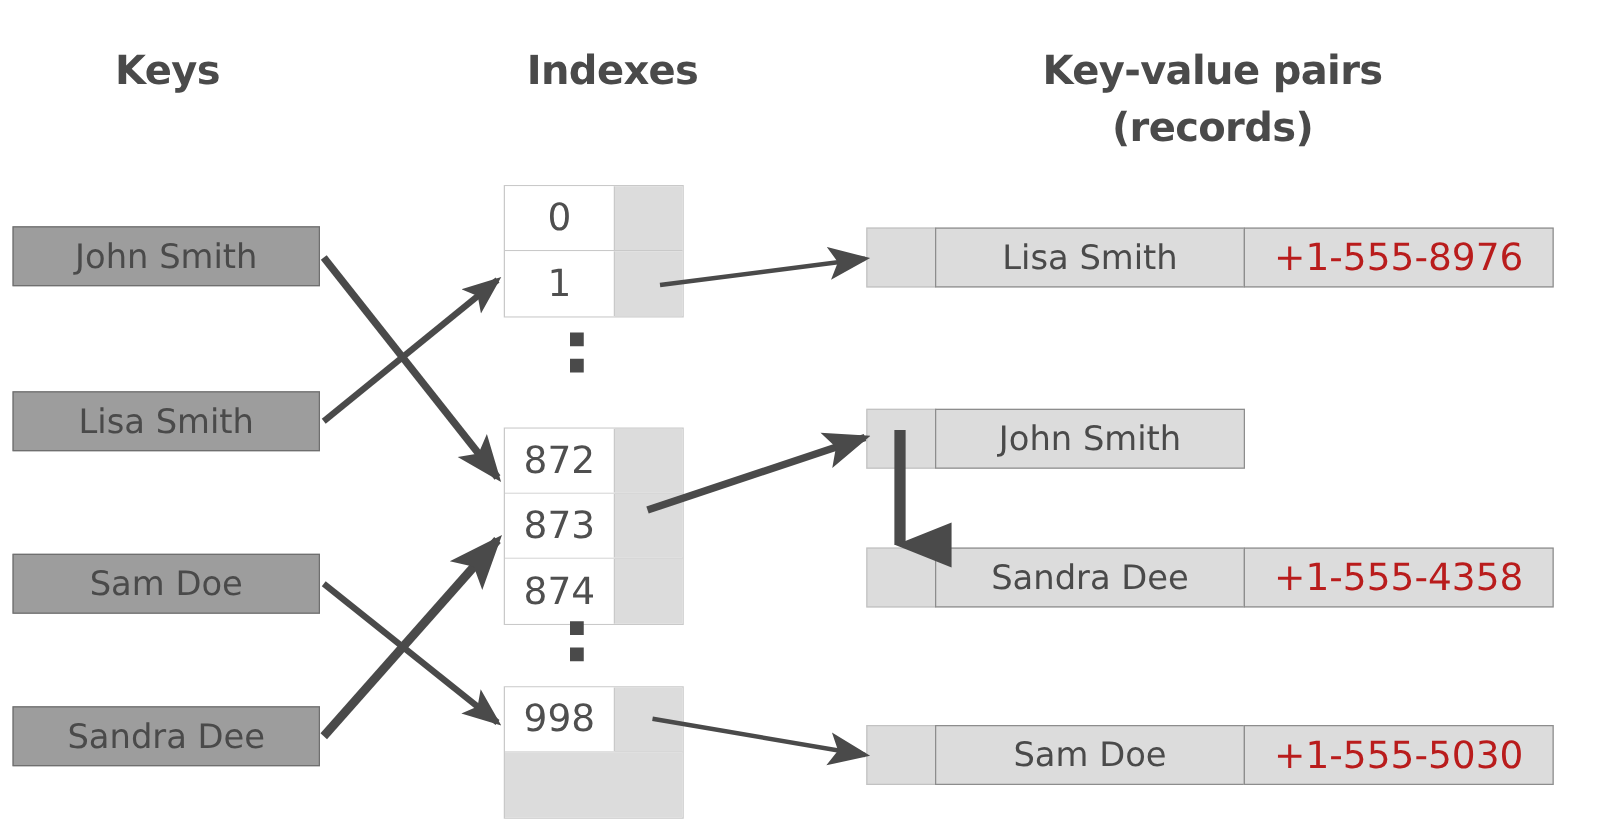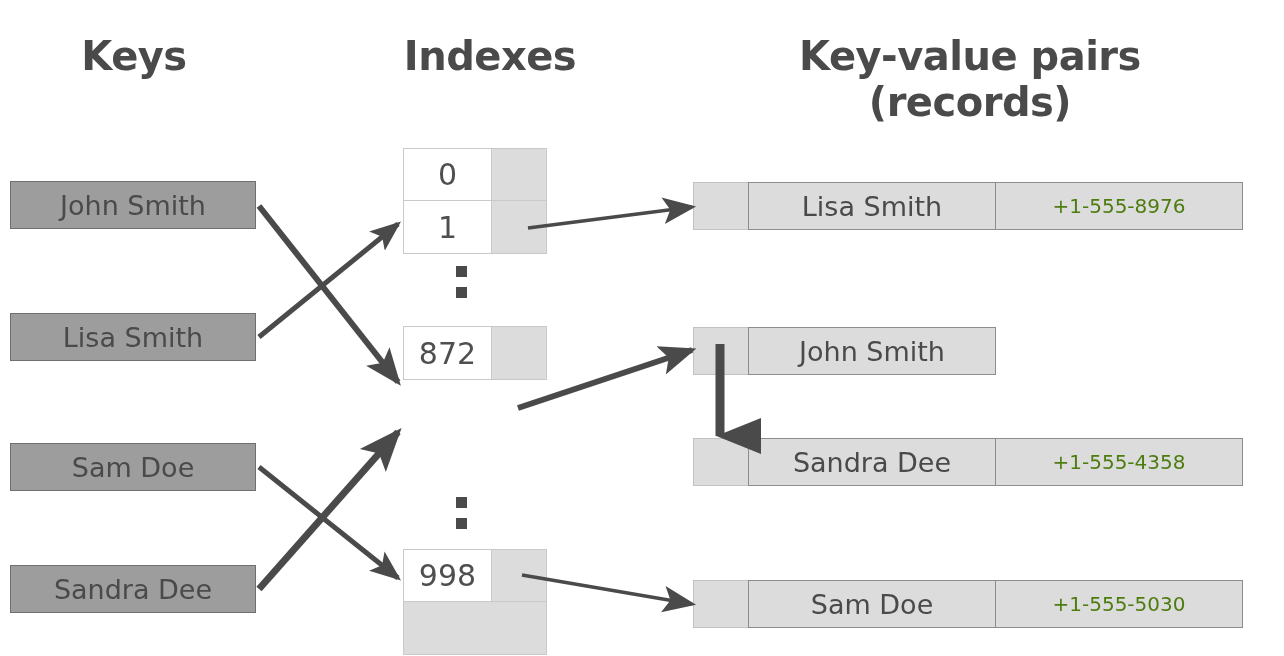--- a/index.html
+++ b/index.html
@@ -17,21 +17,21 @@
     height: 656px;
     background: #ffffff;
     overflow: hidden;
   }
 
   
   .col-title {
     position: absolute;
     font-family: "DejaVu Sans", sans-serif;
     font-weight: bold;
-    font-size: 40px;
+    font-size: 32px;
     line-height: 46px;
     color: #4a4a4a;
     text-align: center;
     white-space: pre-line;
     letter-spacing: -0.5px;
   }
   #title-keys    { left: 0px;   top: 33px; width: 268px; }
   #title-indexes { left: 340px; top: 33px; width: 300px; }
   #title-records { left: 660px; top: 33px; width: 620px; }
 
@@ -129,22 +129,22 @@
   }
   .rec-val {
     width: 248px;
     background: #dcdcdc;
     border: 1px solid #8d8d8d;
     box-sizing: border-box;
     margin-left: -1px;
     display: flex;
     align-items: center;
     justify-content: center;
-    font-size: 20px;
-    color: #4d7c0f;
+    font-size: 30px;
+    color: #b91c1c;
     font-family: "DejaVu Sans", sans-serif;
   }
 
   
   #arrows {
     position: absolute;
     left: 0; top: 0;
     width: 1284px;
     height: 656px;
     pointer-events: none;
@@ -182,23 +182,31 @@
       <div class="index-num">1</div>
       <div class="index-slot"></div>
     </div>
   </div>
 
   <div class="vdots" style="top:266px">
     <i></i>
       <i></i>
   </div>
 
-  <div class="index-group" style="top:326px">
+  <div class="index-group" style="top:342px">
     <div class="index-row">
       <div class="index-num">872</div>
+      <div class="index-slot"></div>
+    </div>
+    <div class="index-row">
+      <div class="index-num">873</div>
+      <div class="index-slot"></div>
+    </div>
+    <div class="index-row">
+      <div class="index-num">874</div>
       <div class="index-slot"></div>
     </div>
   </div>
 
   <div class="vdots" style="top:497px">
     <i></i>
       <i></i>
   </div>
 
   <div class="index-group" style="top:549px">

